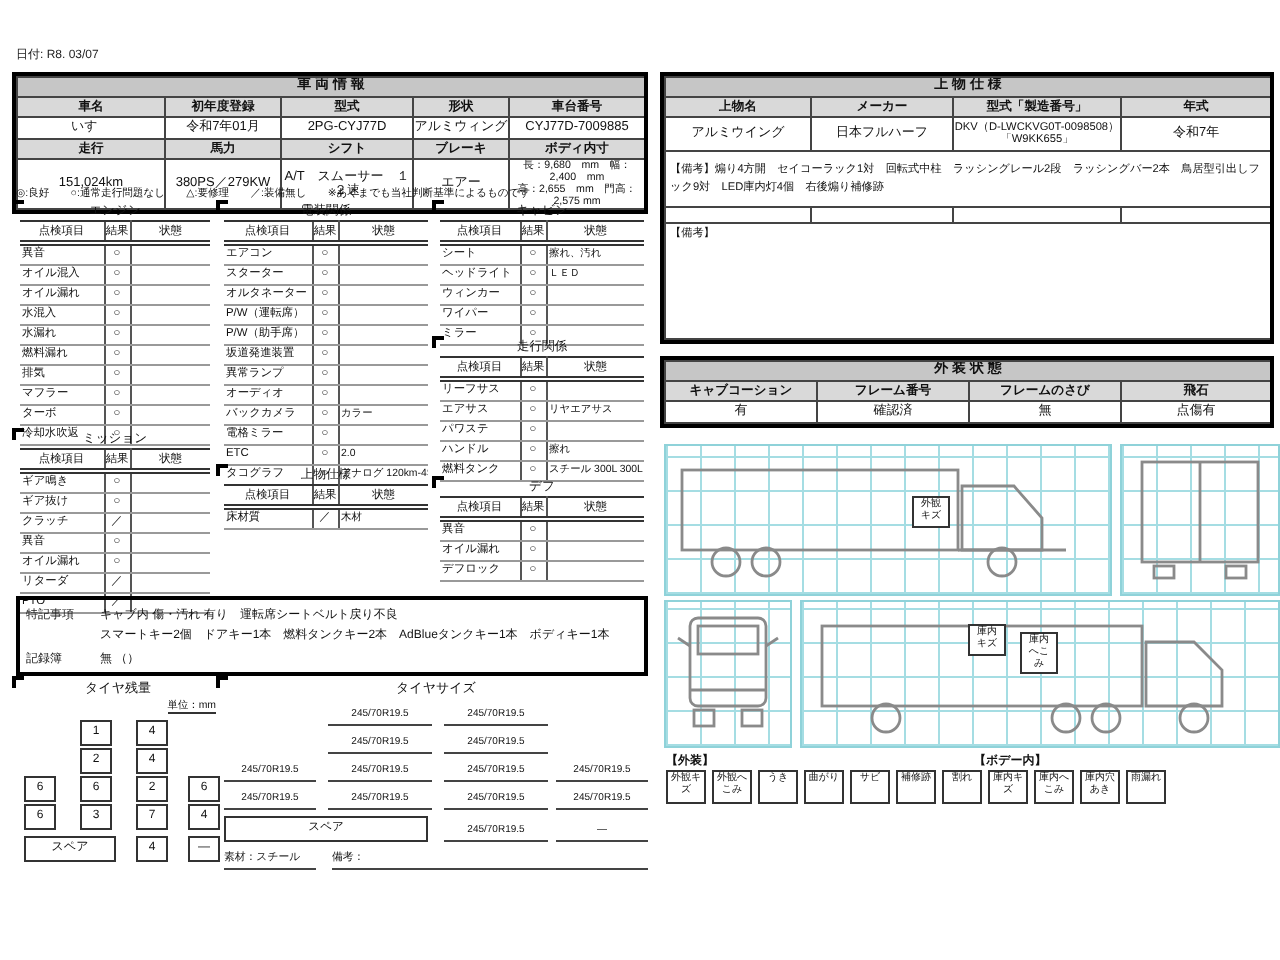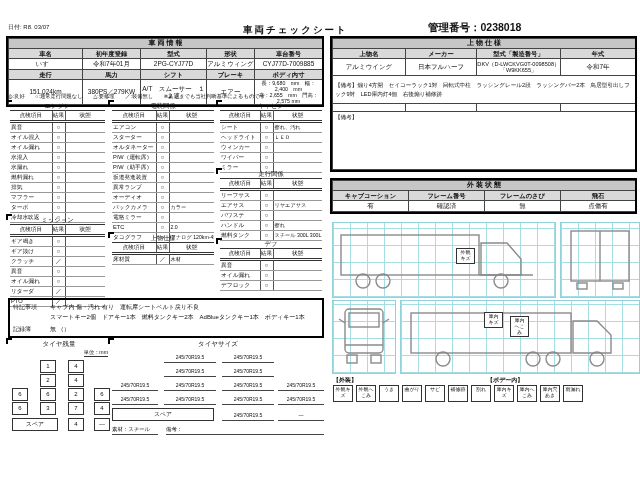--- a/index.html
+++ b/index.html
@@ -50,22 +50,20 @@
   .lgd{display:inline-block;width:18px;height:15px;border:1px solid #333;font-size:5px;line-height:1.2;text-align:center;word-break:break-all;margin-right:3px;vertical-align:top;background:#fff;padding:0;overflow:hidden;}
   .remarks{font-size:5.6px;text-align:left !important;padding:1px 2px !important;line-height:1.5 !important;}
   .model2{font-size:5.6px;line-height:1.4;}
 </style>
 </head>
 <body>
 
 <div id="sheet">
 
   <div class="abs date" style="left:8px;top:23px;">日付: R8. 03/07</div>
-  <div class="abs doctitle" style="left:243px;top:24px;">車両チェックシート</div>
-  <div class="abs mgmt" style="left:428px;top:21px;">管理番号：0238018</div>
 
   <div class="abs outer2" style="left:8px;top:38px;width:314px;">
     <table class="info">
       <colgroup>
           <col style="width:74px">
           <col style="width:58px">
           <col style="width:66px">
           <col style="width:48px">
           <col style="width:68px">
         </colgroup>

